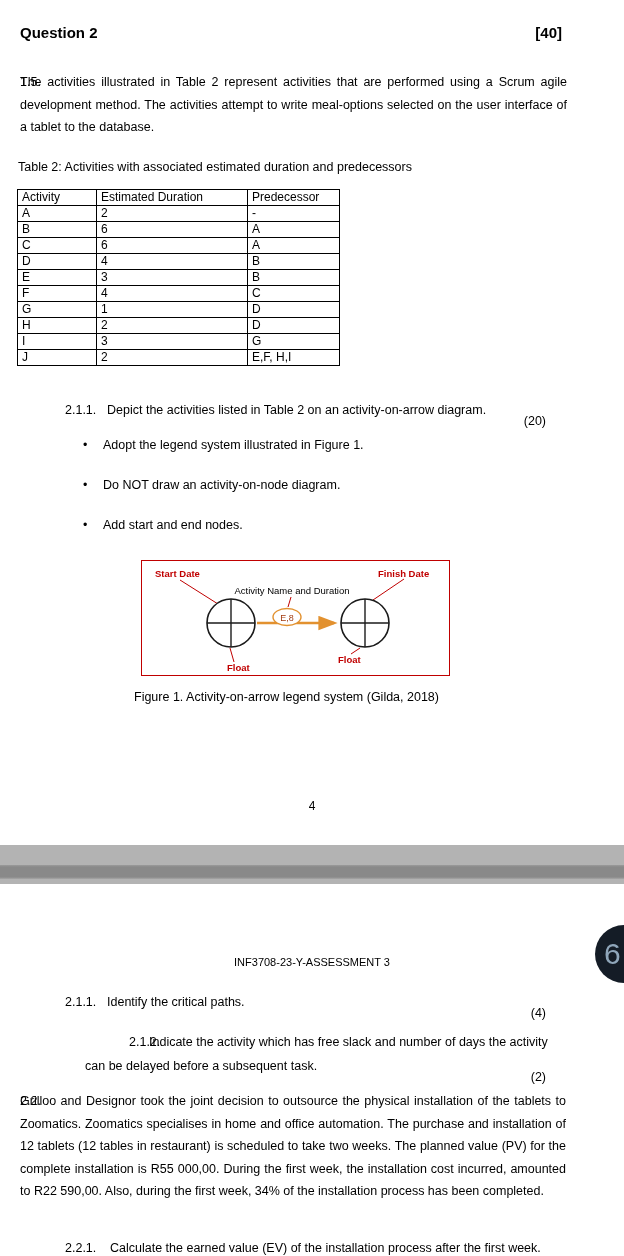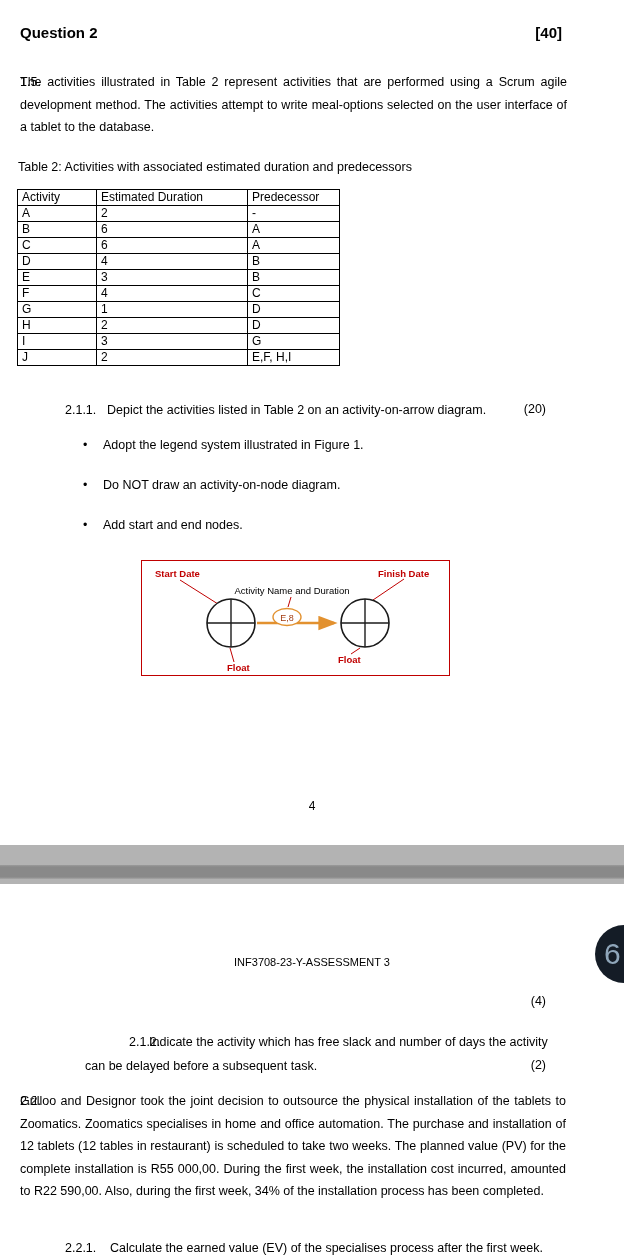--- a/index.html
+++ b/index.html
@@ -51,21 +51,21 @@
     padding:1px 4px;
     line-height:13px;
     white-space:nowrap;
   }
   table.acts .c0 { width:79px; }
   table.acts .c1 { width:151px; }
   table.acts .c2 { width:92px; }
 
   .q-row { position:absolute; left:65px; right:0; font-size:12.5px; line-height:17px; }
   .q-row .qnum { display:inline-block; width:42px; }
-  .q-marks { position:absolute; font-size:12.5px; right:78px; }
+  .q-marks { position:absolute; font-size:12.5px; right:78px;margin-top:12px; }
 
   .bullets { position:absolute; top:437px; left:83px; font-size:12.5px; }
   .bullet-item { margin-bottom:23px; line-height:17px; }
   .bullet-item::before { content:"\2022"; display:inline-block; width:20px; }
 
   .figure-box {
     position:absolute; top:560px; left:141px;
     width:309px; height:116px;
     border:1px solid #c00000;
     background:#fff;
@@ -207,46 +207,50 @@
         <text x="145" y="59.5" text-anchor="middle" font-size="9" fill="#a23b10">E,8</text>
 
         <text x="13" y="16" font-size="9.5" font-weight="bold" fill="#c00000">Start Date</text>
         <text x="236" y="16" font-size="9.5" font-weight="bold" fill="#c00000">Finish Date</text>
         <text x="150" y="33" text-anchor="middle" font-size="9.5" fill="#000000">Activity Name and Duration</text>
         <text x="85" y="110" font-size="9.5" font-weight="bold" fill="#c00000">Float</text>
         <text x="196" y="102" font-size="9.5" font-weight="bold" fill="#c00000">Float</text>
       </svg>
     </div>
 
+    <div class="fig-caption">Figure 1. Activity-on-arrow legend system (Gilda, 2018)</div>
 
     <div class="page-num">4</div>
   </div>
 
   <div class="page-divider"></div>
 
   <div class="page page2">
 
     <div class="doc-header">INF3708-23-Y-ASSESSMENT 3</div>
 
     <div class="page-bubble">
       <span>6</span>
     </div>
 
+    <div class="q-row" style="top:78px;">
+      <span class="qnum">2.1.1.</span><span>Identify the critical paths.</span>
+    </div>
     <span class="q-marks" style="top:78px;">(4)</span>
 
     <div class="q-row" style="top:114px; left:85px; width:480px; line-height:24px;">
       <div class="hang"><span class="qnum">2.1.2.</span><span>Indicate the activity which has free slack and number of days the activity can be delayed before a subsequent task.</span></div>
     </div>
     <span class="q-marks" style="top:142px;">(2)</span>
 
     <div class="para body-text" style="top:174px; left:20px; width:546px;">
       <span class="num">2.2.</span>
       <div class="ptext">Grilloo and Designor took the joint decision to outsource the physical installation of the tablets to Zoomatics. Zoomatics specialises in home and office automation. The purchase and installation of 12 tablets (12 tables in restaurant) is scheduled to take two weeks. The planned value (PV) for the complete installation is R55 000,00. During the first week, the installation cost incurred, amounted to R22 590,00. Also, during the first week, 34% of the installation process has been completed.</div>
     </div>
 
     <div class="q-row" style="top:324px;">
-      <span class="qnum" style="width:45px;">2.2.1.</span><span>Calculate the earned value (EV) of the specialises process after the first week.</span>
+      <span class="qnum" style="width:45px;">2.2.1.</span><span>Calculate the earned value (EV) of the installation process after the first week.</span>
     </div>
 
     <span class="q-marks" style="top:358px;">(2)</span>
   </div>
 
 </div>
 
 </body></html>

